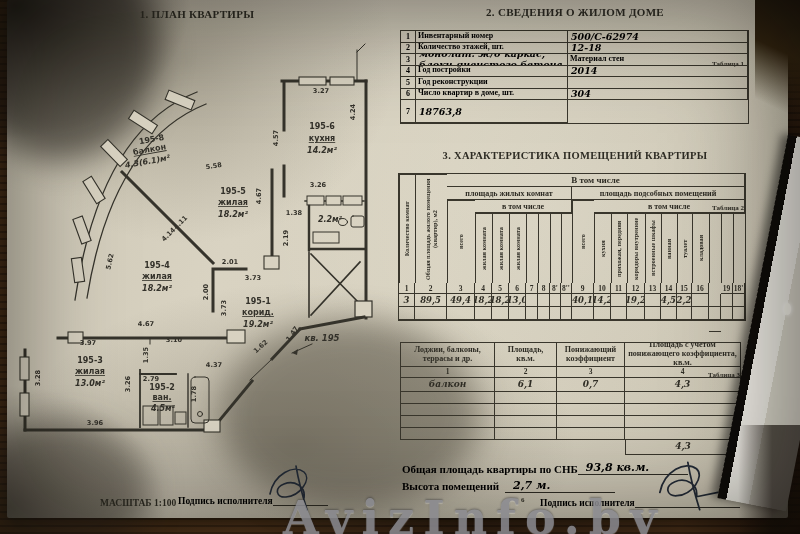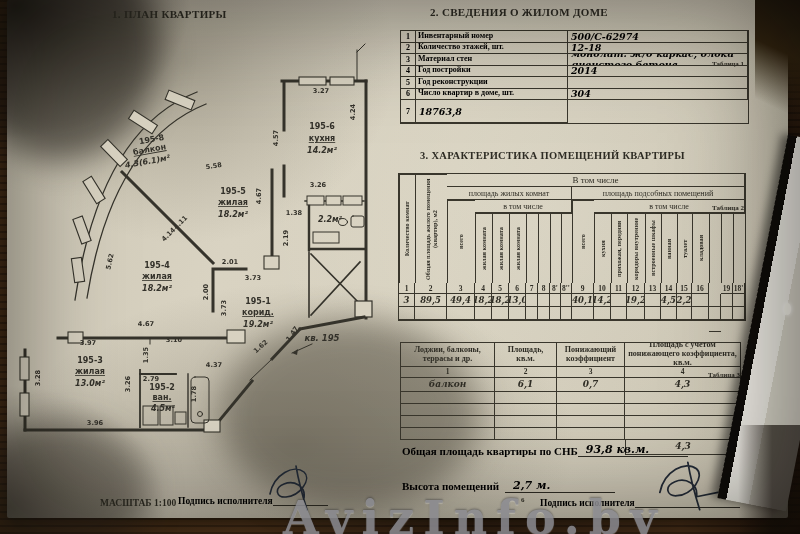--- a/index.html
+++ b/index.html
@@ -20,40 +20,40 @@
       radial-gradient(ellipse 250px 190px at 1% 1%, rgba(17,14,9,.82), rgba(17,14,9,0) 70%),
       radial-gradient(ellipse 300px 260px at 23% 12%, rgba(96,90,74,.38), rgba(96,90,74,0) 70%),
       radial-gradient(ellipse 430px 250px at 37% 86%, rgba(78,72,58,.36), rgba(78,72,58,0) 65%),
       radial-gradient(ellipse 220px 170px at 0% 98%, rgba(40,36,28,.55), rgba(40,36,28,0) 72%),
       radial-gradient(ellipse 420px 420px at 70% 40%, rgba(255,252,240,.16), rgba(255,252,240,0) 70%),
       linear-gradient(100deg,#cfc9b7 0%,#d9d3c2 30%,#d6d0be 55%,#cec8b6 80%,#c4beac 100%);
     box-shadow:0 5px 16px rgba(0,0,0,.55);
   }
   .txt{position:absolute;color:#2e2c24;}
   .b{font-weight:bold;}
-  .ctr{text-align:left;}
+  .ctr{text-align:center;}
   .title{font-size:11px;font-weight:bold;letter-spacing:.3px;}
   .tbl-label{font-size:7px;font-weight:bold;margin-top:40px;}
   
   #t1{position:absolute;left:400px;top:30px;display:grid;
       grid-template-columns:15px 152px 180px;
       grid-template-rows:repeat(6,11.5px) 23px;
       border:1.4px solid #39362c;}
   .t1c{border-right:.9px solid #39362c;border-bottom:.9px solid #39362c;
        overflow:hidden;display:flex;align-items:center;}
   .t1c.num{font-size:8px;font-weight:bold;justify-content:center;}
   .t1c.lab{font-size:8px;font-weight:bold;padding:0 2px;line-height:1.1;}
   .t1c.val{font-size:9.5px;font-weight:bold;font-style:italic;padding:0 3px;font-family:"DejaVu Serif",serif;}
   
   #t2{position:absolute;left:398px;top:173px;display:grid;
       grid-template-rows:13px 13px 13px 70px 11px 13px 13px;
       border:1.4px solid #39362c;}
   .t2c{border-right:.8px solid #39362c;border-bottom:.8px solid #39362c;
        overflow:hidden;display:flex;align-items:center;justify-content:center;color:#2e2c24;}
-  .t2c.h{font-size:8px;font-weight:normal;}
+  .t2c.h{font-size:8px;font-weight:bold;}
   .t2c.top{font-size:9px;}
   .t2c.v{writing-mode:vertical-rl;transform:rotate(180deg);
          font-size:6.2px;font-weight:bold;line-height:1.05;text-align:center;padding:1px 0;}
   .t2c.n{font-size:7.5px;font-weight:bold;}
   .t2c.d{font-size:8.5px;font-weight:bold;font-style:italic;font-family:"DejaVu Serif",serif;}
   
   #t3{position:absolute;left:400px;top:342px;display:grid;
       grid-template-columns:95px 62px 68px 116px;
       grid-template-rows:25px 11px 14px 12px 12px 12px 12px 15px;}
   .t3c{border-right:.9px solid #39362c;border-bottom:.9px solid #39362c;
@@ -261,22 +261,22 @@
   <div class="txt title ctr" style="left:430px;top:6px;width:290px;">2. СВЕДЕНИЯ О ЖИЛОМ ДОМЕ</div>
   <div class="txt tbl-label" style="left:712px;top:20px;">Таблица 1</div>
   <div id="t1">
       <div class="t1c num">1</div>
       <div class="t1c lab">Инвентарный номер</div>
       <div class="t1c val">500/С-62974</div>
       <div class="t1c num">2</div>
       <div class="t1c lab">Количество этажей, шт.</div>
       <div class="t1c val">12-18</div>
       <div class="t1c num">3</div>
+      <div class="t1c val">монолит. ж/б каркас, блоки ячеистого бетона</div>
       <div class="t1c lab">Материал стен</div>
-      <div class="t1c val">монолит. ж/б каркас, блоки ячеистого бетона</div>
       <div class="t1c num">4</div>
       <div class="t1c lab">Год постройки</div>
       <div class="t1c val">2014</div>
       <div class="t1c num">5</div>
       <div class="t1c lab">Год реконструкции</div>
       <div class="t1c val"></div>
       <div class="t1c num">6</div>
       <div class="t1c lab">Число квартир в доме, шт.</div>
       <div class="t1c val">304</div>
       <div class="t1c num">7</div>
@@ -406,21 +406,21 @@
       <div class="t3c d c1"></div>
       <div class="t3c d"></div>
       <div class="t3c d"></div>
       <div class="t3c d"></div>
       <div class="t3c nob"></div>
       <div class="t3c nob"></div>
       <div class="t3c nob"></div>
       <div class="t3c d tot">4,3</div>
     </div>
 
-  <div class="sumline" style="left:402px;top:443px;width:286px;">
+  <div class="sumline" style="left:402px;top:461px;width:286px;">
     <span class="sum-lab">Общая площадь квартиры по СНБ</span>
     <span class="sum-val">93,8 кв.м.</span>
     <span class="fill-line" style="flex:1;"></span>
   </div>
   <div class="sumline" style="left:402px;top:480px;width:110px;">
     <span class="sum-lab">Высота помещений</span>
   </div>
   <div class="sumline" style="left:505px;top:479px;width:110px;">
     <span class="sum-val" style="font-size:11px;">2,7 м.</span>
     <span class="fill-line" style="flex:1;"></span>

